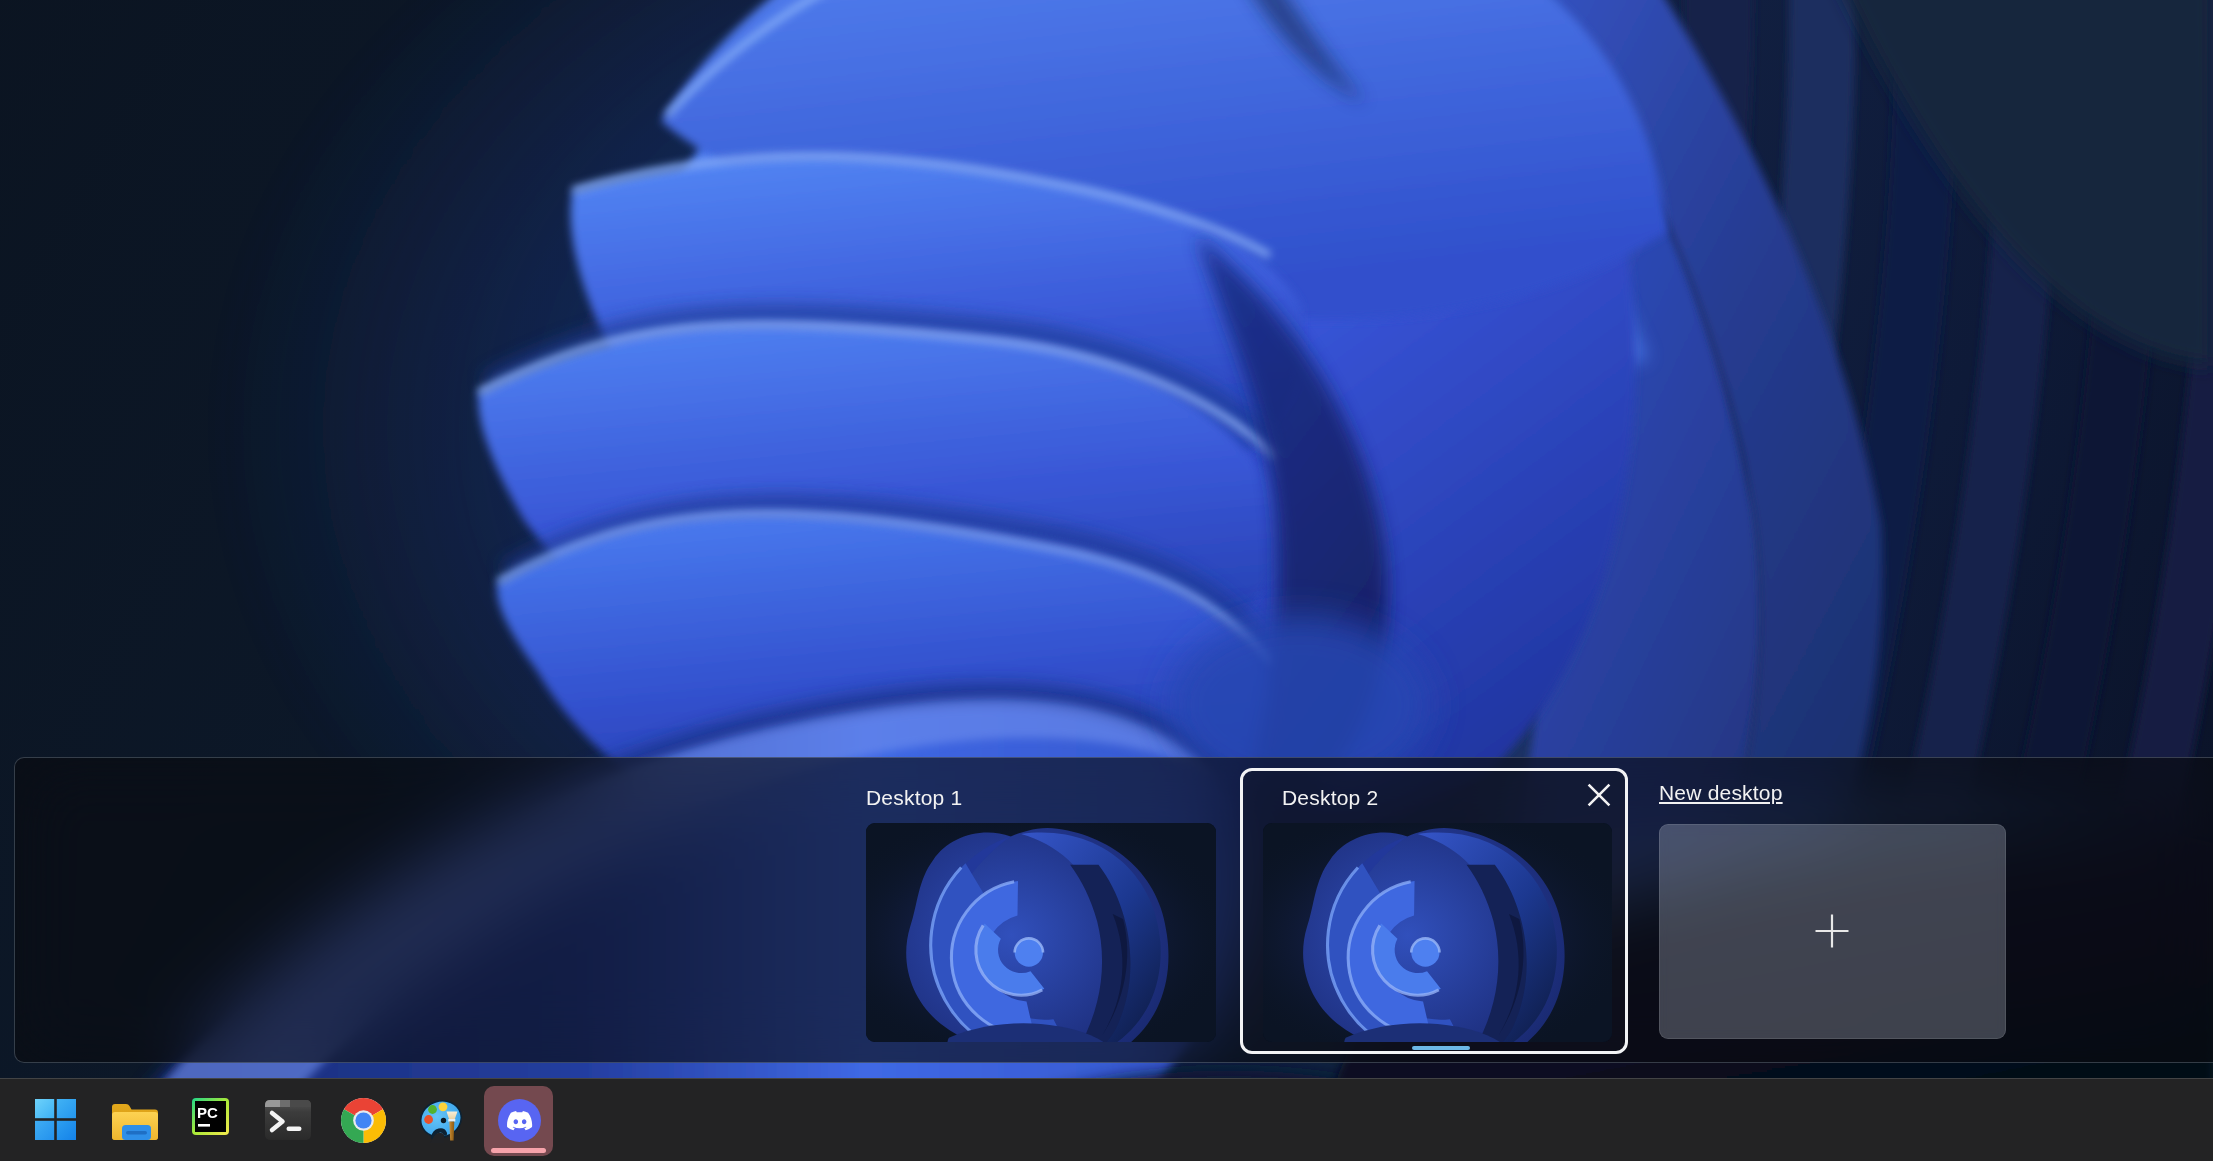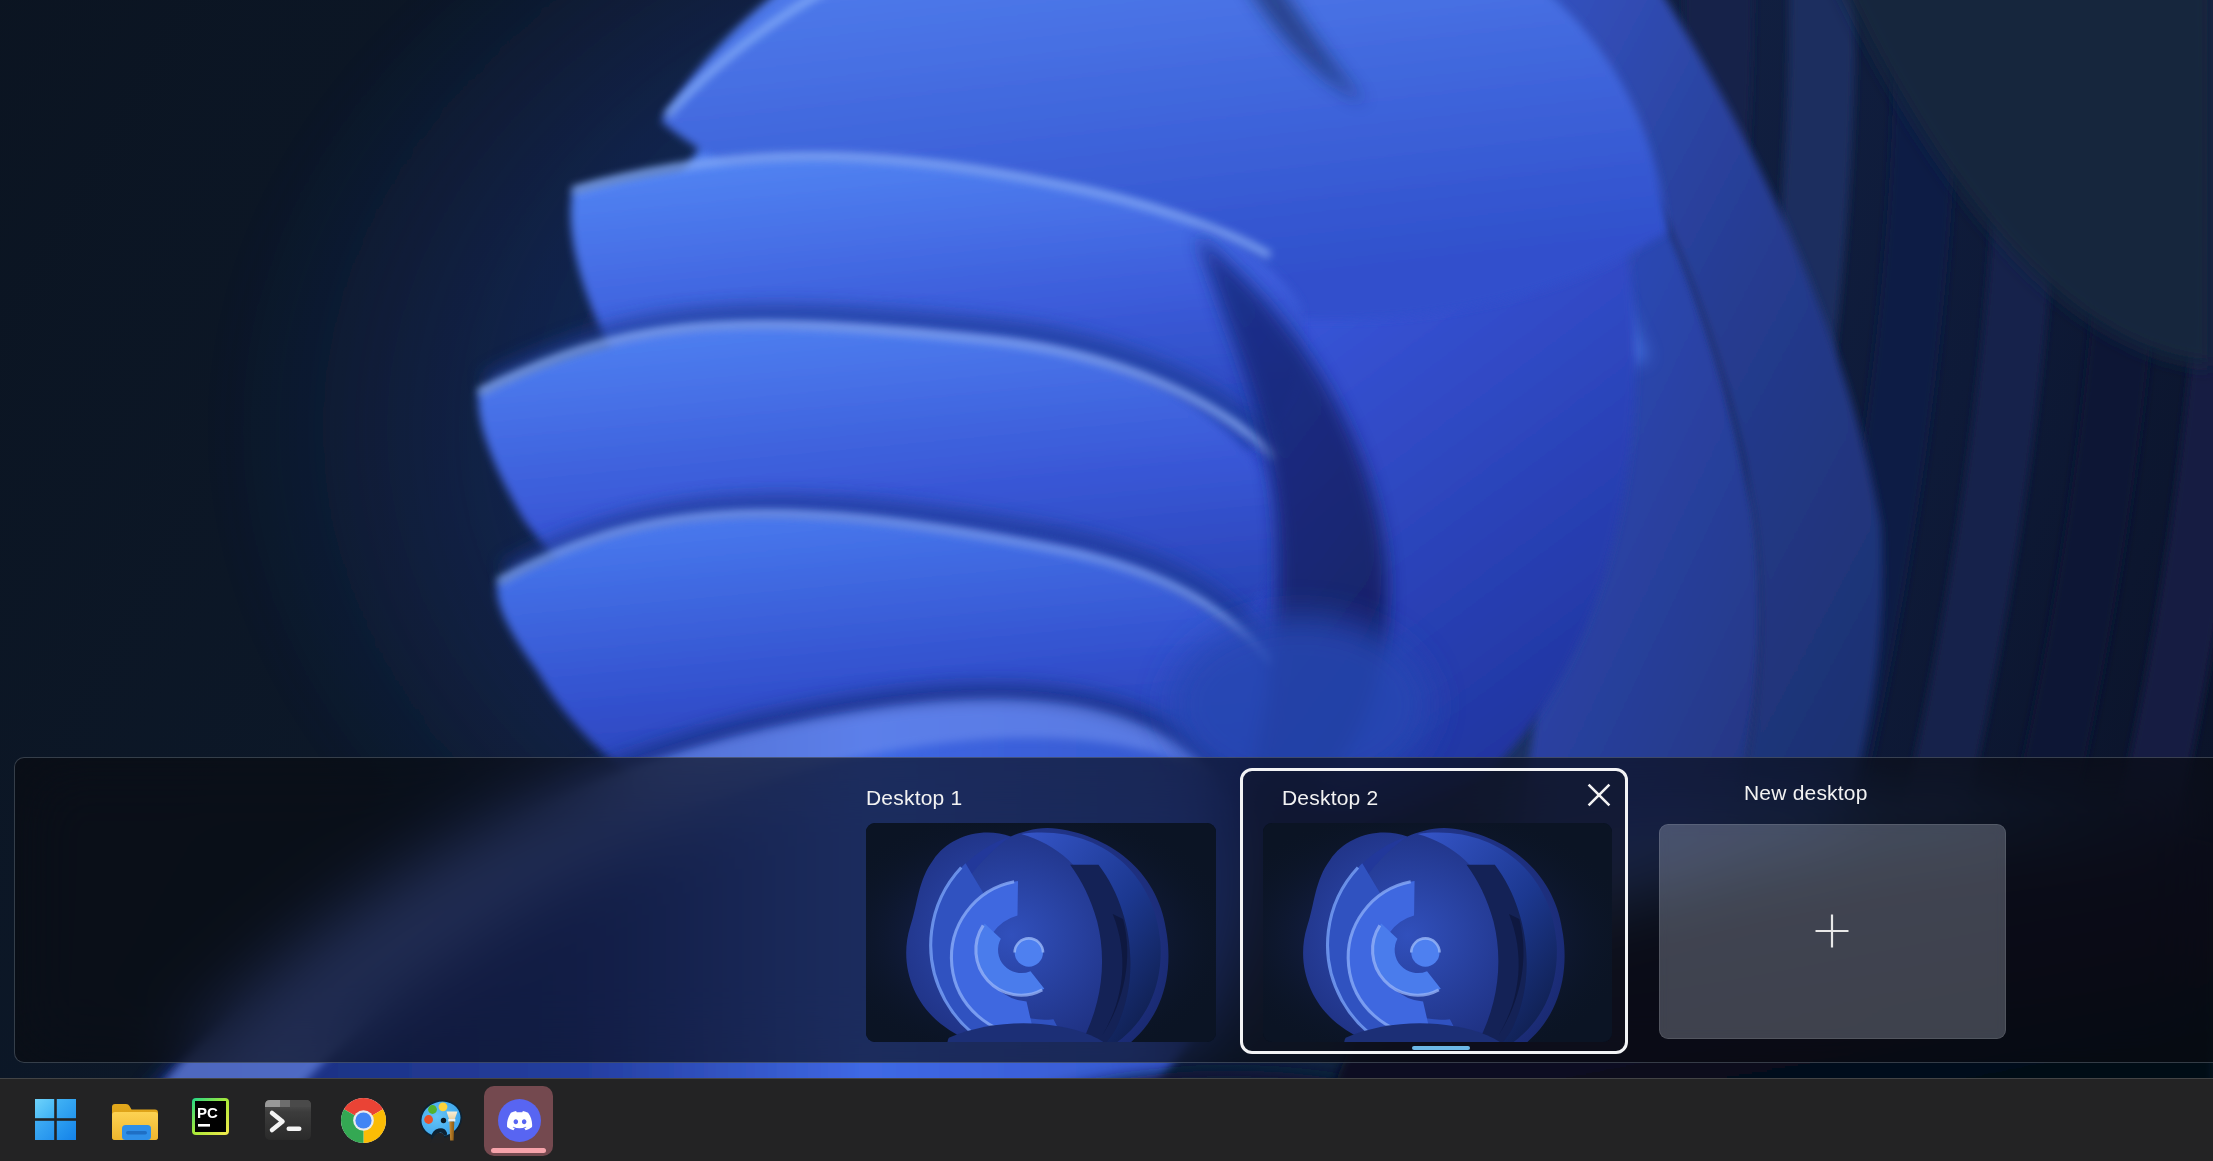--- a/index.html
+++ b/index.html
@@ -233,21 +233,21 @@
   <svg class="x-btn" viewBox="0 0 26 26">
       <path d="M2.6 2.6 L23.4 23.4 M23.4 2.6 L2.6 23.4" stroke="#f2f2f2" stroke-width="2.6" fill="none"></path>
     </svg>
   <div class="thumb" style="left:1263px;top:823px;width:349px;height:219px;">
     <svg width="349" height="219" viewBox="0 0 350 219" preserveAspectRatio="none">
         <use href="#thumbart"></use>
       </svg>
   </div>
   <div id="indicator"></div>
 
-  <div class="label" style="left:1744px;top:781px;">New desktop</div>
+  <div class="label" style="left:1659px;top:781px;text-decoration:underline;">New desktop</div>
   <div id="newtile"></div>
   <svg style="position:absolute;left:1809px;top:908px;width:46px;height:46px;" viewBox="0 0 46 46">
     <path d="M23 6.5 V39.5 M6.5 23 H39.5" stroke="#e8e8e8" stroke-width="2.2" fill="none"></path>
   </svg>
 
   <div id="taskbar"></div>
   <div id="dhl"></div>
   <div id="dunder"></div>
 
   <svg class="ticon" style="left:35px;top:1099px;" width="41" height="41" viewBox="0 0 41 41">

